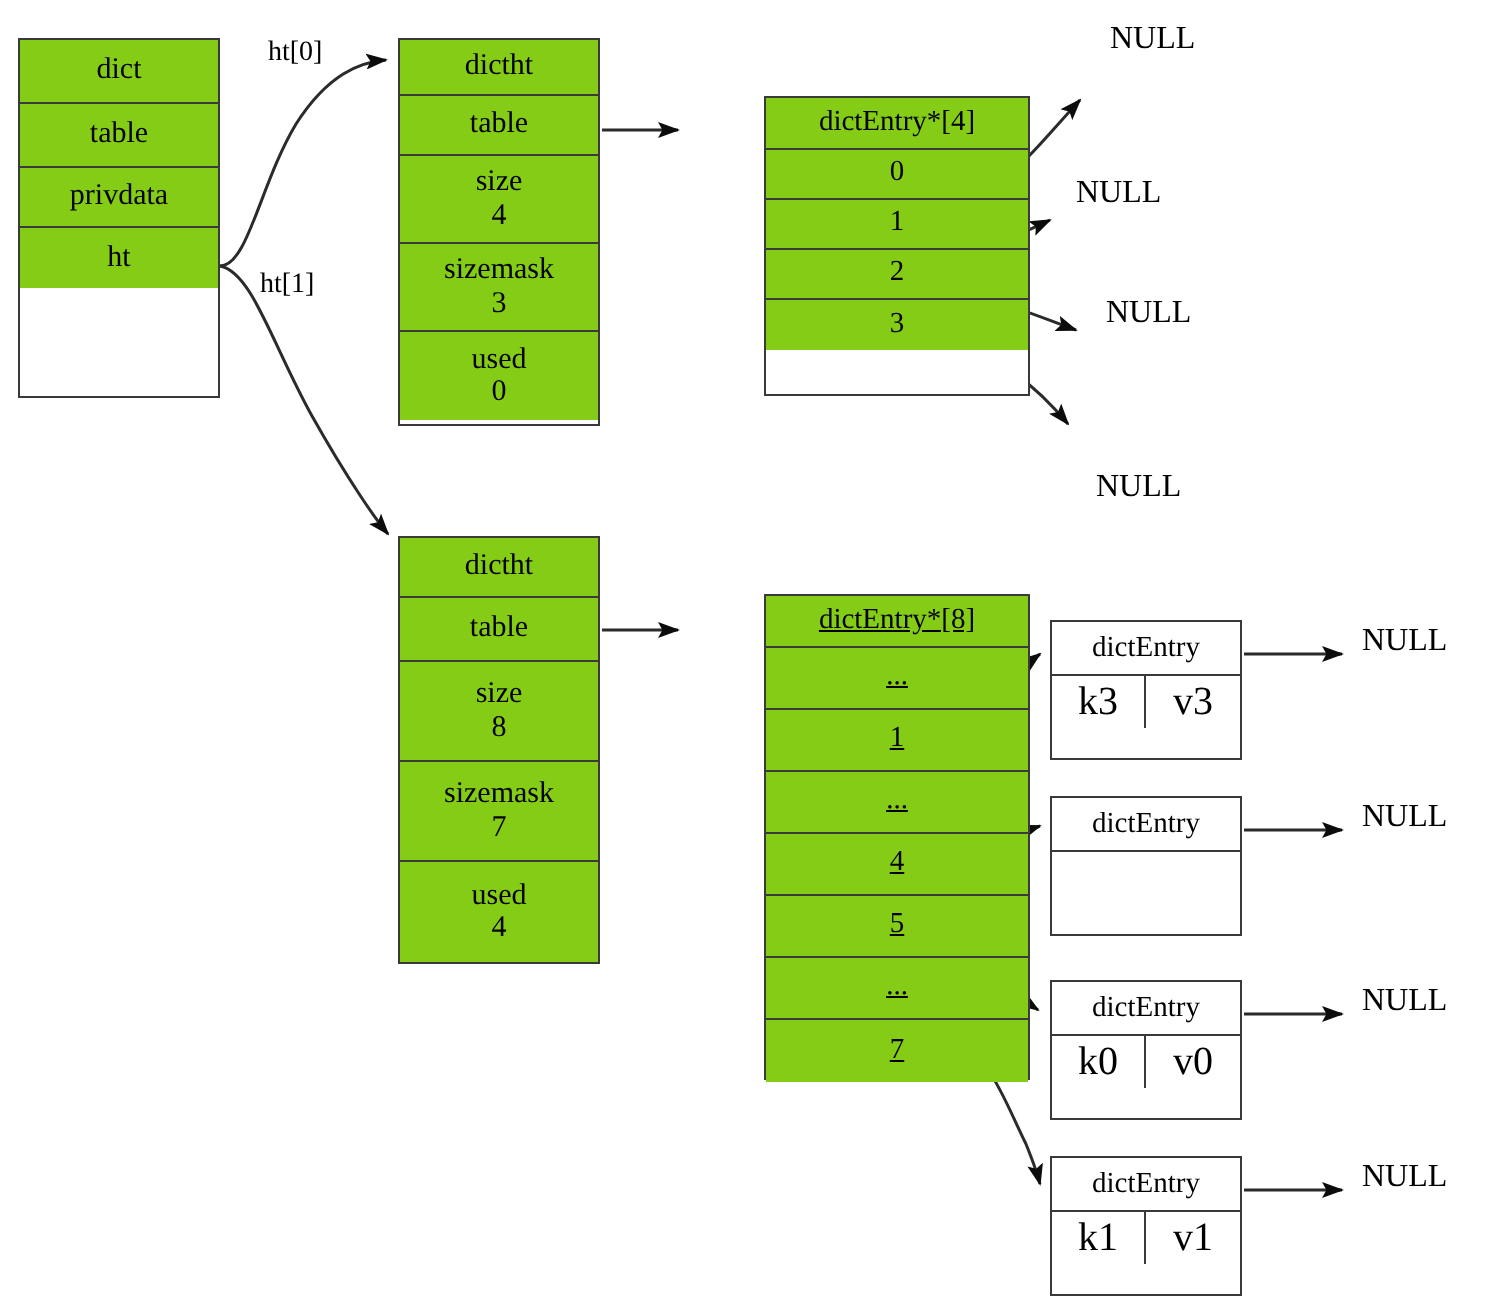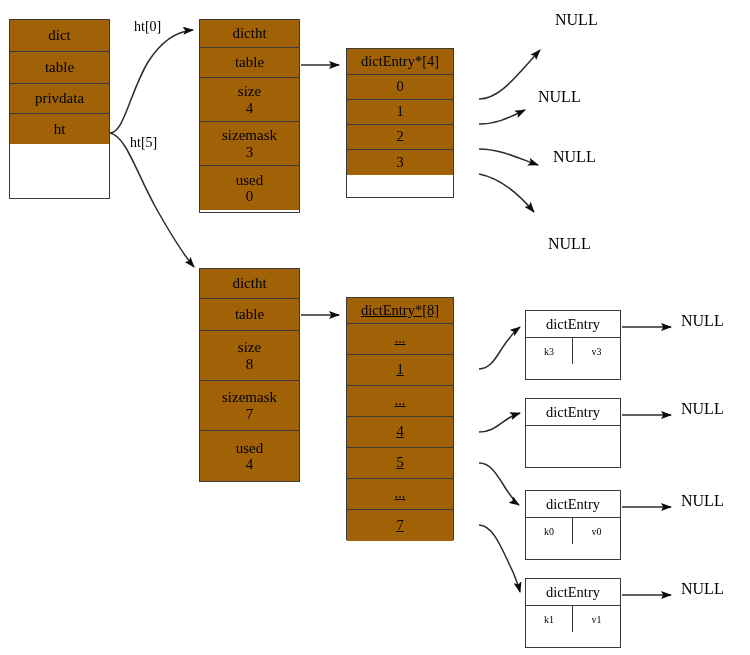--- a/index.html
+++ b/index.html
@@ -31,21 +31,21 @@
   }
   .row {
     border-bottom: 1.4px solid #3a3a3a;
     box-sizing: border-box;
     display: flex;
     flex-direction: column;
     align-items: center;
     justify-content: center;
     text-align: center;
     line-height: 1.08;
-    background: #a16207;
+    background: #84cc16;
   }
   .row:last-child {
     border-bottom: none;
   }
   .row .val {
     display: block;
   }
   
   .struct-box { width: 101px; }
   #dict-box   { left: 9px;  top: 19px;  height: 180px; }
@@ -60,21 +60,21 @@
   #dict-box .row.r-rehash    { height: 56px; }
 
   #dictht0-box .row.r-head { height: 28px; }
   #dictht0-box .row.r-table{ height: 30px; }
   #dictht0-box .row.r-2    { height: 44px; }
   #dictht1-box .row.r-head { height: 30px; }
   #dictht1-box .row.r-table{ height: 32px; }
   #dictht1-box .row.r-2    { height: 50px; }
 
   
-  .table-box { width: 108px; }
+  .table-box { width: 133px; margin-left: 36px; }
   #table4-box { left: 346px; top: 48px;  height: 150px; }
   #table8-box { left: 346px; top: 297px; height: 243px; }
   .table-box .row { font-size: 14.5px; }
   .table-box .row.r-head { font-size: 14.5px; }
   #table4-box .row { height: 25px; }
   #table4-box .row.r-head { height: 26px; }
   #table8-box .row { height: 31px; text-decoration: underline; }
   #table8-box .row.r-head { height: 26px; }
 
   
@@ -95,21 +95,21 @@
   .entry-box .e-kv {
     height: 26px;
     display: flex;
     box-sizing: border-box;
   }
   .entry-box .e-kv > div {
     flex: 1 1 50%;
     display: flex;
     align-items: center;
     justify-content: center;
-    font-size: 10px;
+    font-size: 20px;
     box-sizing: border-box;
   }
   .entry-box .e-kv > .e-key {
     border-right: 1.4px solid #3a3a3a;
   }
   #entry3-box { top: 310px; }
   #entry2-box { top: 398px; }
   #entry0-box { top: 490px; }
   #entry1-box { top: 578px; }
 
@@ -315,21 +315,21 @@
     <div class="e-key">
       <span>k1</span>
     </div>
     <div class="e-val">
       <span>v1</span>
     </div>
   </div>
 </div>
 
 <div class="label edge-lbl" id="ht0-lbl">ht[0]</div>
-<div class="label edge-lbl" id="ht1-lbl">ht[5]</div>
+<div class="label edge-lbl" id="ht1-lbl">ht[1]</div>
 
 <div class="label null-lbl" id="null-a">NULL</div>
 <div class="label null-lbl" id="null-b">NULL</div>
 <div class="label null-lbl" id="null-c">NULL</div>
 <div class="label null-lbl" id="null-d">NULL</div>
 
 <div class="label null-lbl" id="null-e1">NULL</div>
 <div class="label null-lbl" id="null-e2">NULL</div>
 <div class="label null-lbl" id="null-e3">NULL</div>
 <div class="label null-lbl" id="null-e4">NULL</div>

